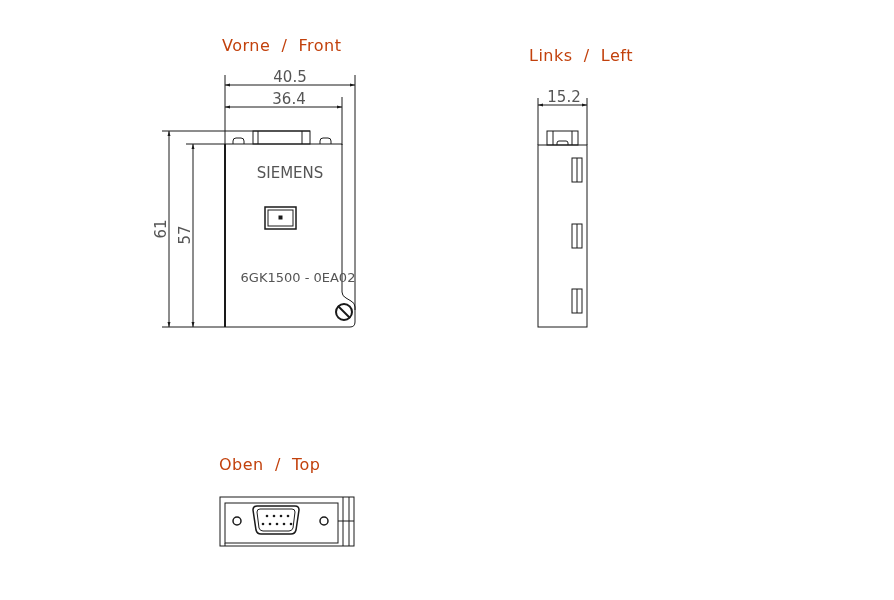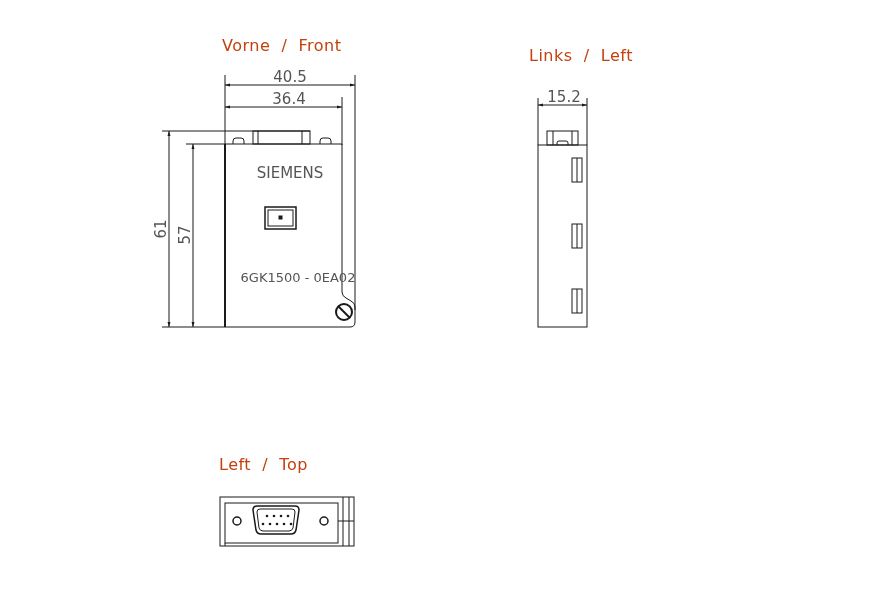--- a/index.html
+++ b/index.html
@@ -7,21 +7,21 @@
     .view-title { position: absolute; font-size: 16px; color: #c2410c; letter-spacing: 0.5px; white-space: pre; }
     svg { position: absolute; left: 0; top: 0; }
     .dim-text { font-family: "DejaVu Sans", sans-serif; font-size: 15px; fill: #555555; }
     .label-text { font-family: "DejaVu Sans", sans-serif; fill: #555555; }
   </style>
 </head>
 <body>
 
 <div class="view-title" style="left:222px; top:36px;">Vorne  /  Front</div>
 <div class="view-title" style="left:529px; top:46px;">Links  /  Left</div>
-<div class="view-title" style="left:219px; top:455px;">Left  /  Top</div>
+<div class="view-title" style="left:219px; top:455px;">Oben  /  Top</div>
 
 <svg width="894" height="600" viewBox="0 0 894 600">
   <defs>
     <marker id="arrow" viewBox="0 0 10 10" refX="10" refY="5" markerWidth="8" markerHeight="5" orient="auto-start-reverse">
       <path d="M0,2 L10,5 L0,8 z" fill="#1a1a1a"></path>
     </marker>
   </defs>
 
   <g stroke="#1a1a1a" fill="none" stroke-width="1">
 

